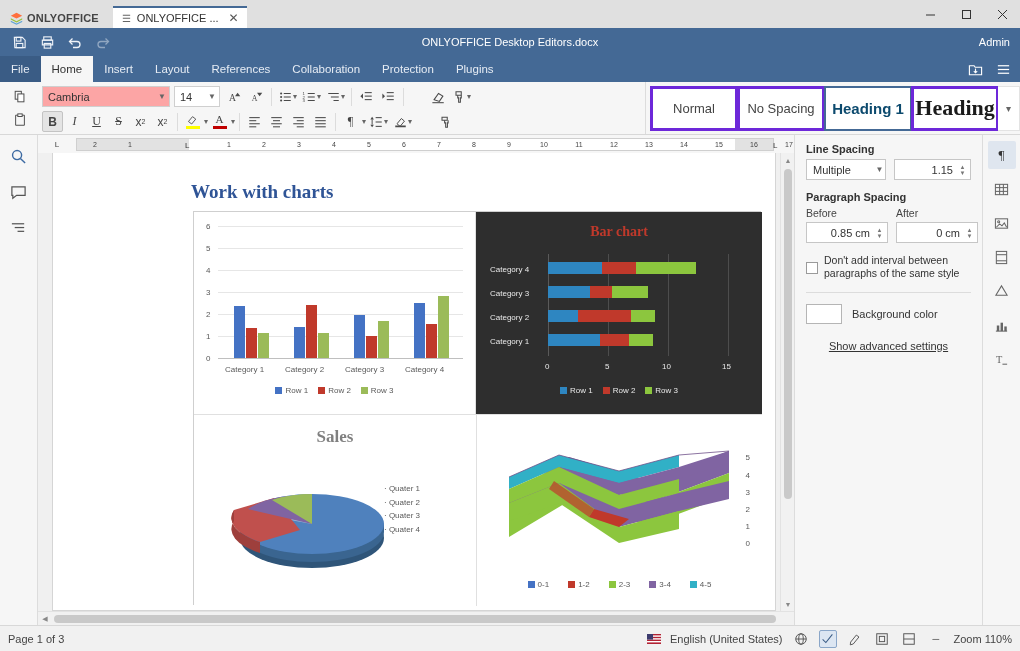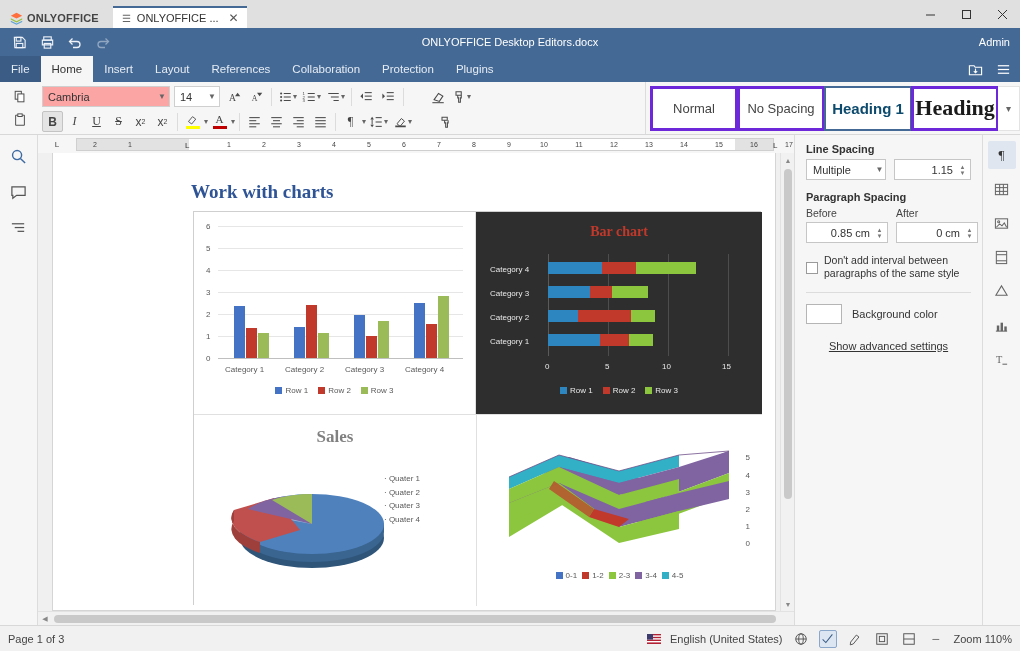--- a/index.html
+++ b/index.html
@@ -723,21 +723,21 @@
                 <path d="M100 64 L35 52 A72 30 0 0 1 100 34 Z" fill="#9fb8d8"></path>
                 <path d="M100 64 L100 34 A72 30 0 0 1 166 57 Z" fill="#5a8ec4" opacity="0"></path>
                 <path d="M62 38 L22 50 A72 30 0 0 0 48 82 L88 70 Z" fill="#c0504d"></path>
                 <path d="M22 50 A72 30 0 0 0 48 82 L48 93 A72 30 0 0 1 22 61 Z" fill="#9e3f3c"></path>
                 <path d="M88 70 L48 82 A72 30 0 0 0 70 90 L100 64 Z" fill="#b4474a" opacity="0"></path>
                 <path d="M100 34 L68 37 A72 30 0 0 0 36 49 L100 64 Z" fill="#8064a2"></path>
                 <path d="M100 34 L60 40 A72 30 0 0 1 100 34 Z" fill="#9bbb59"></path>
                 <path d="M100 64 L60 40 A72 30 0 0 1 100 34 Z" fill="#9bbb59"></path>
               </svg>
 
-              <div style="position:absolute;left:190px;top:57px;font-size:8px;color:#595959;line-height:13.5px">
+              <div style="position:absolute;left:190px;top:67px;font-size:8px;color:#595959;line-height:13.5px">
                 <div>· <span>Quater 1</span></div>
                 <div>· <span>Quater 2</span></div>
                 <div>· <span>Quater 3</span></div>
                 <div>· <span>Quater 4</span></div>
               </div>
             </div>
 
             <div class="cell c4">
               <svg width="240" height="120" viewBox="0 0 240 120" style="position:absolute;left:22px;top:22px">
                 <polygon points="10,60 70,20 150,44 230,14 230,36 150,66 70,42 10,82" fill="#8064a2"></polygon>
@@ -752,21 +752,21 @@
                 <polyline points="10,40 60,18 120,34 180,18 230,14" fill="none" stroke="#6e5089" stroke-width="0.8"></polyline>
               </svg>
 
               <span class="axis-lbl" style="right:12px;top:38px;color:#595959">5</span>
               <span class="axis-lbl" style="right:12px;top:56px;color:#595959">4</span>
               <span class="axis-lbl" style="right:12px;top:73px;color:#595959">3</span>
               <span class="axis-lbl" style="right:12px;top:90px;color:#595959">2</span>
               <span class="axis-lbl" style="right:12px;top:107px;color:#595959">1</span>
               <span class="axis-lbl" style="right:12px;top:124px;color:#595959">0</span>
 
-              <div class="legend" style="top:156px;color:#595959;gap:5px">
+              <div class="legend" style="top:165px;color:#595959;gap:19px">
                 <span class="lg">
                     <span class="sw" style="background:#4472c4"></span>
                     <span>0-1</span>
                   </span>
                 <span class="lg">
                     <span class="sw" style="background:#c0392b"></span>
                     <span>1-2</span>
                   </span>
                 <span class="lg">
                     <span class="sw" style="background:#8cc63e"></span>

